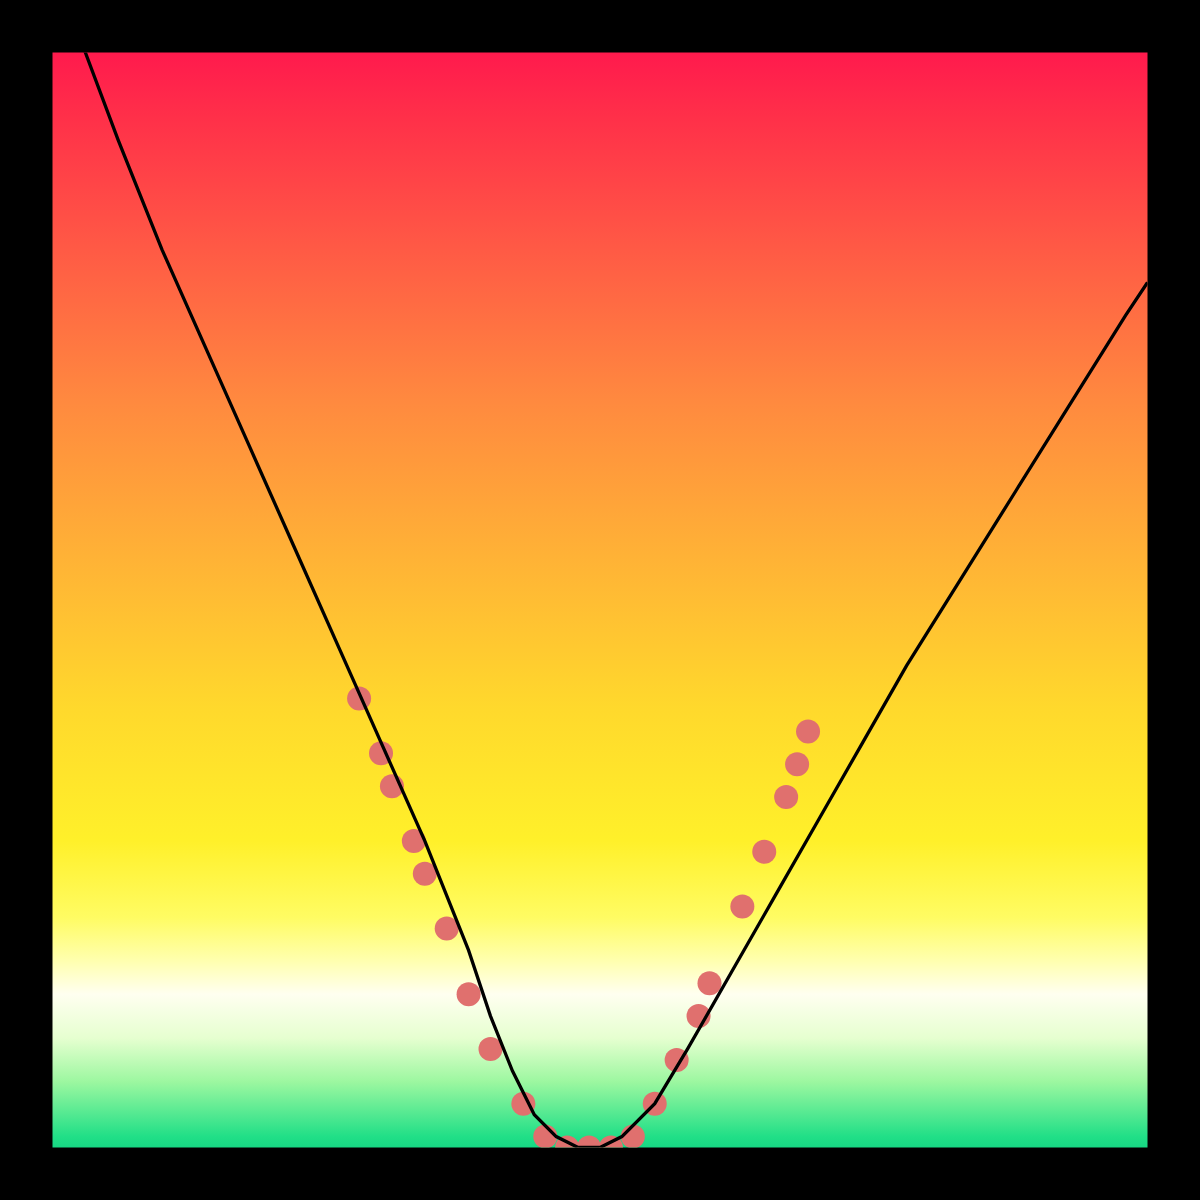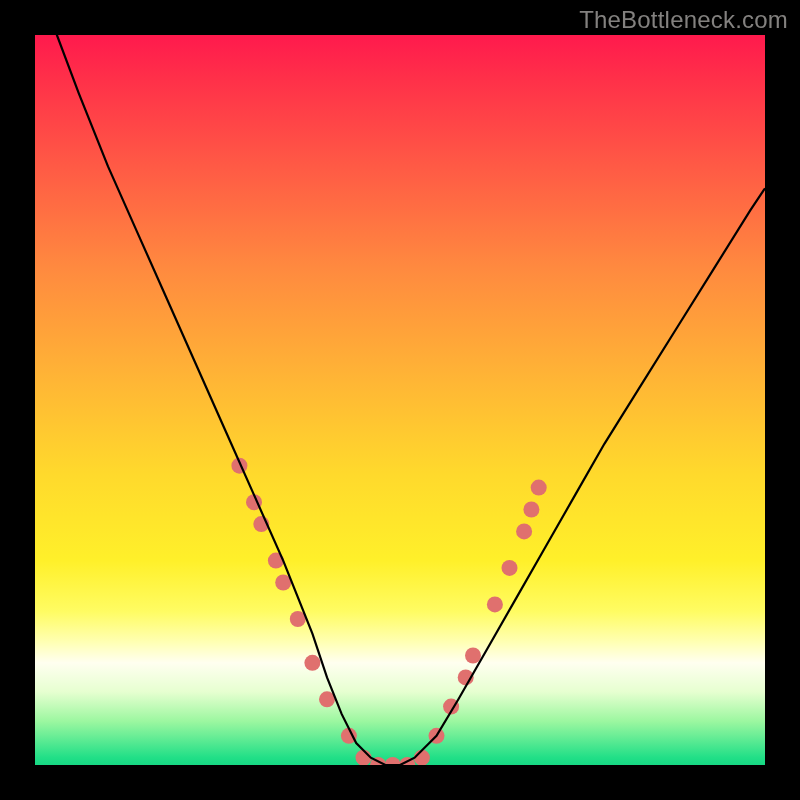--- a/index.html
+++ b/index.html
@@ -86,14 +86,13 @@
           <circle cx="459.9" cy="569.4" r="8" fill="#e0706e"></circle>
           <circle cx="474.5" cy="532.9" r="8" fill="#e0706e"></circle>
           <circle cx="489.1" cy="496.4" r="8" fill="#e0706e"></circle>
           <circle cx="496.4" cy="474.5" r="8" fill="#e0706e"></circle>
           <circle cx="503.7" cy="452.6" r="8" fill="#e0706e"></circle>
         </g>
       <path fill="none" stroke="#000" stroke-width="2.2" d="M0.0 -58.4 L21.9 0.0 L43.8 58.4 L73.0 131.4 L102.2 197.1 L131.4 262.8 L160.6 328.5 L189.8 394.2 L219.0 459.9 L248.2 525.6 L277.4 598.6 L292.0 642.4 L306.6 678.9 L321.2 708.1 L335.8 722.7 L350.4 730.0 L365.0 730.0 L379.6 722.7 L401.5 700.8 L423.4 664.3 L452.6 613.2 L481.8 562.1 L511.0 511.0 L540.2 459.9 L569.4 408.8 L605.9 350.4 L642.4 292.0 L678.9 233.6 L715.4 175.2 L730.0 153.3"></path>
     </svg>
 
   </div>
-  <div class="watermark">TheBottleneck.com</div>
 </div>
 
 </body></html>

